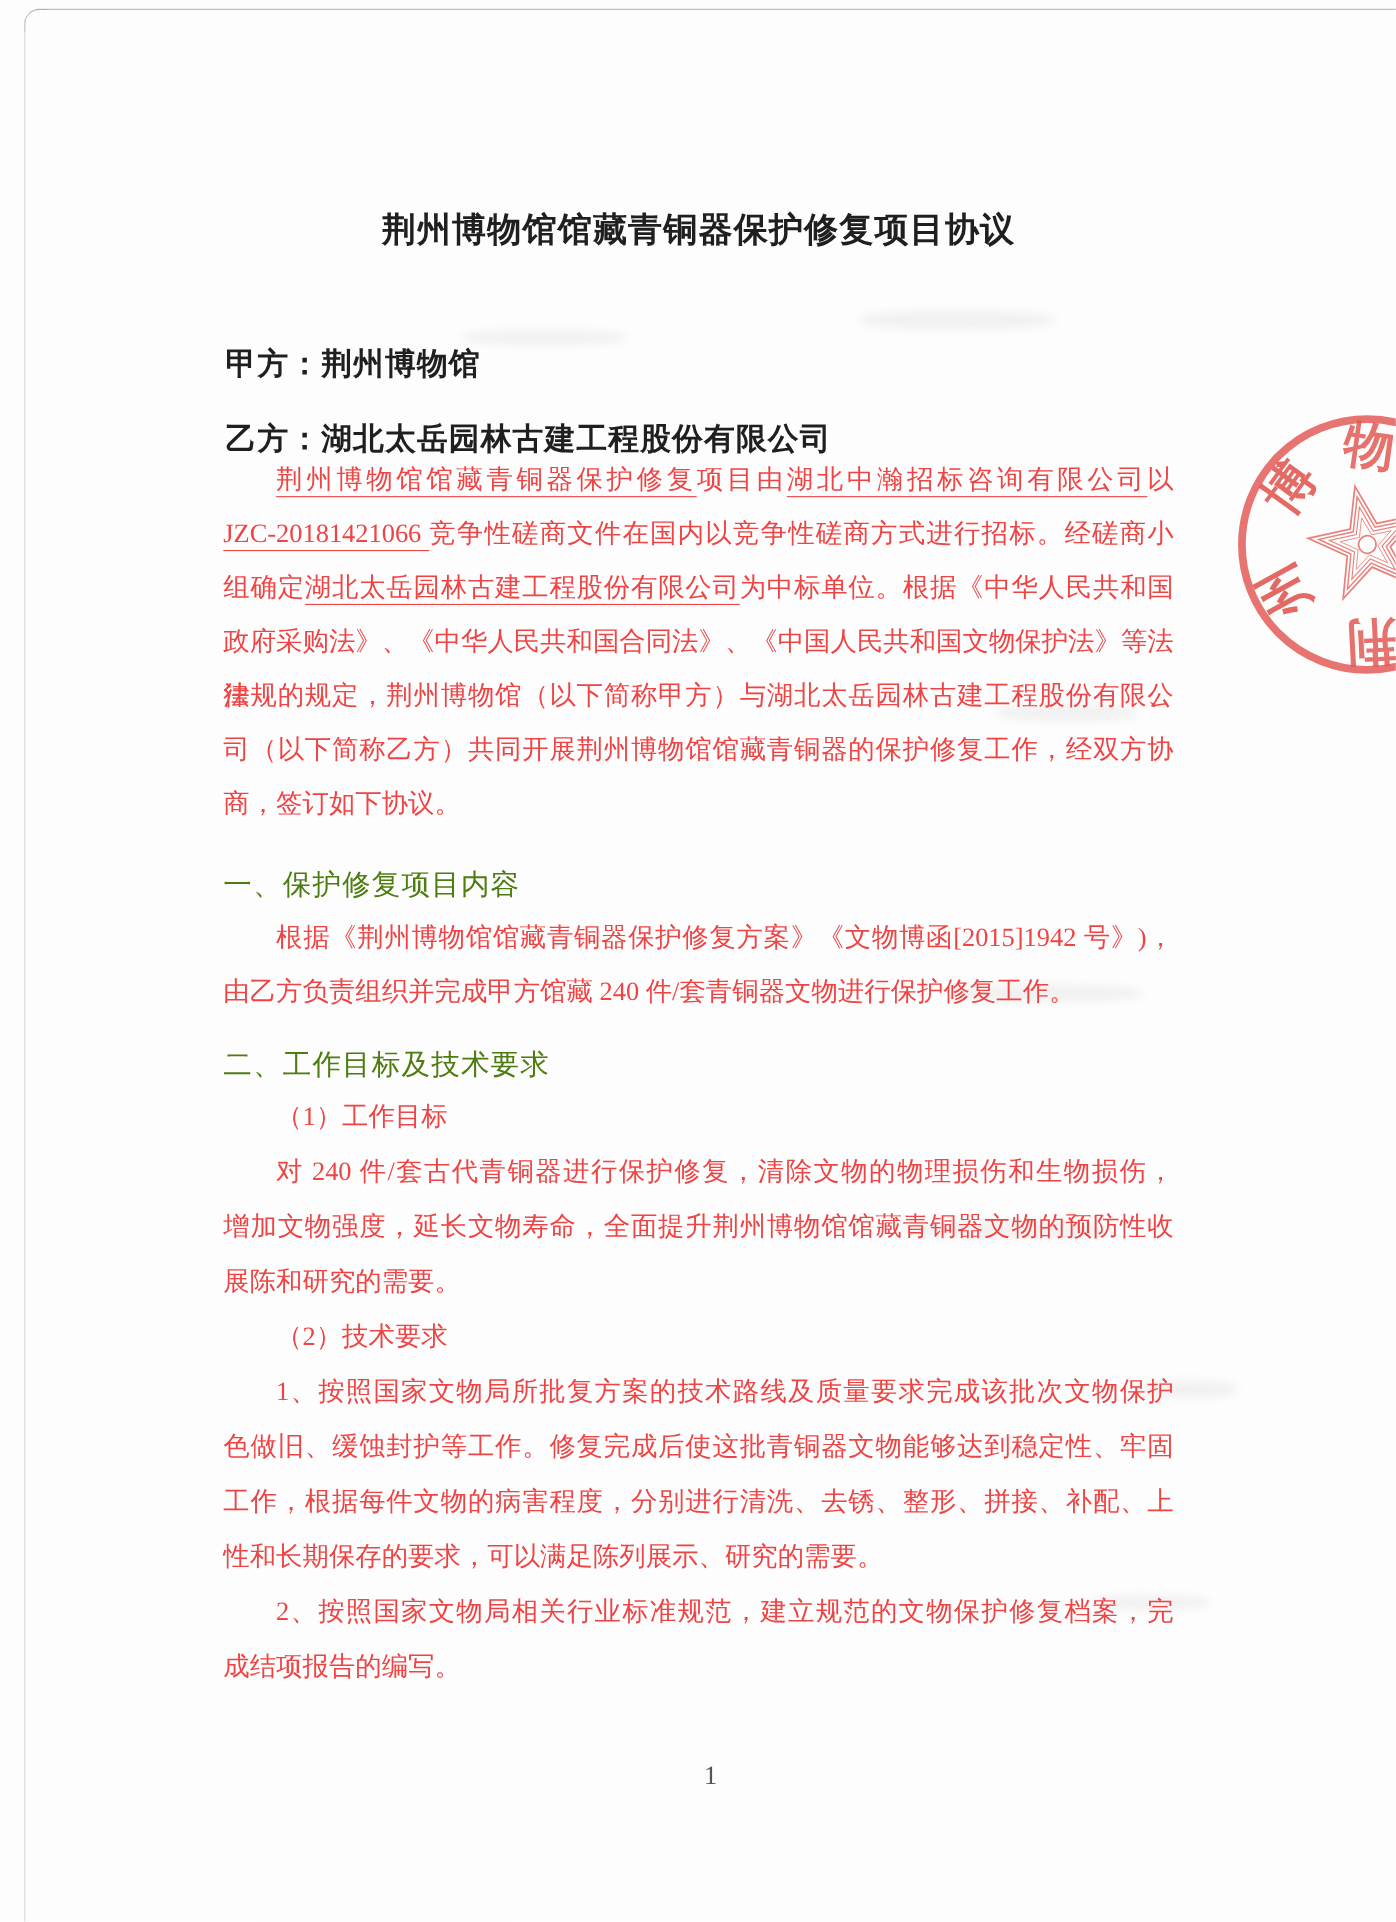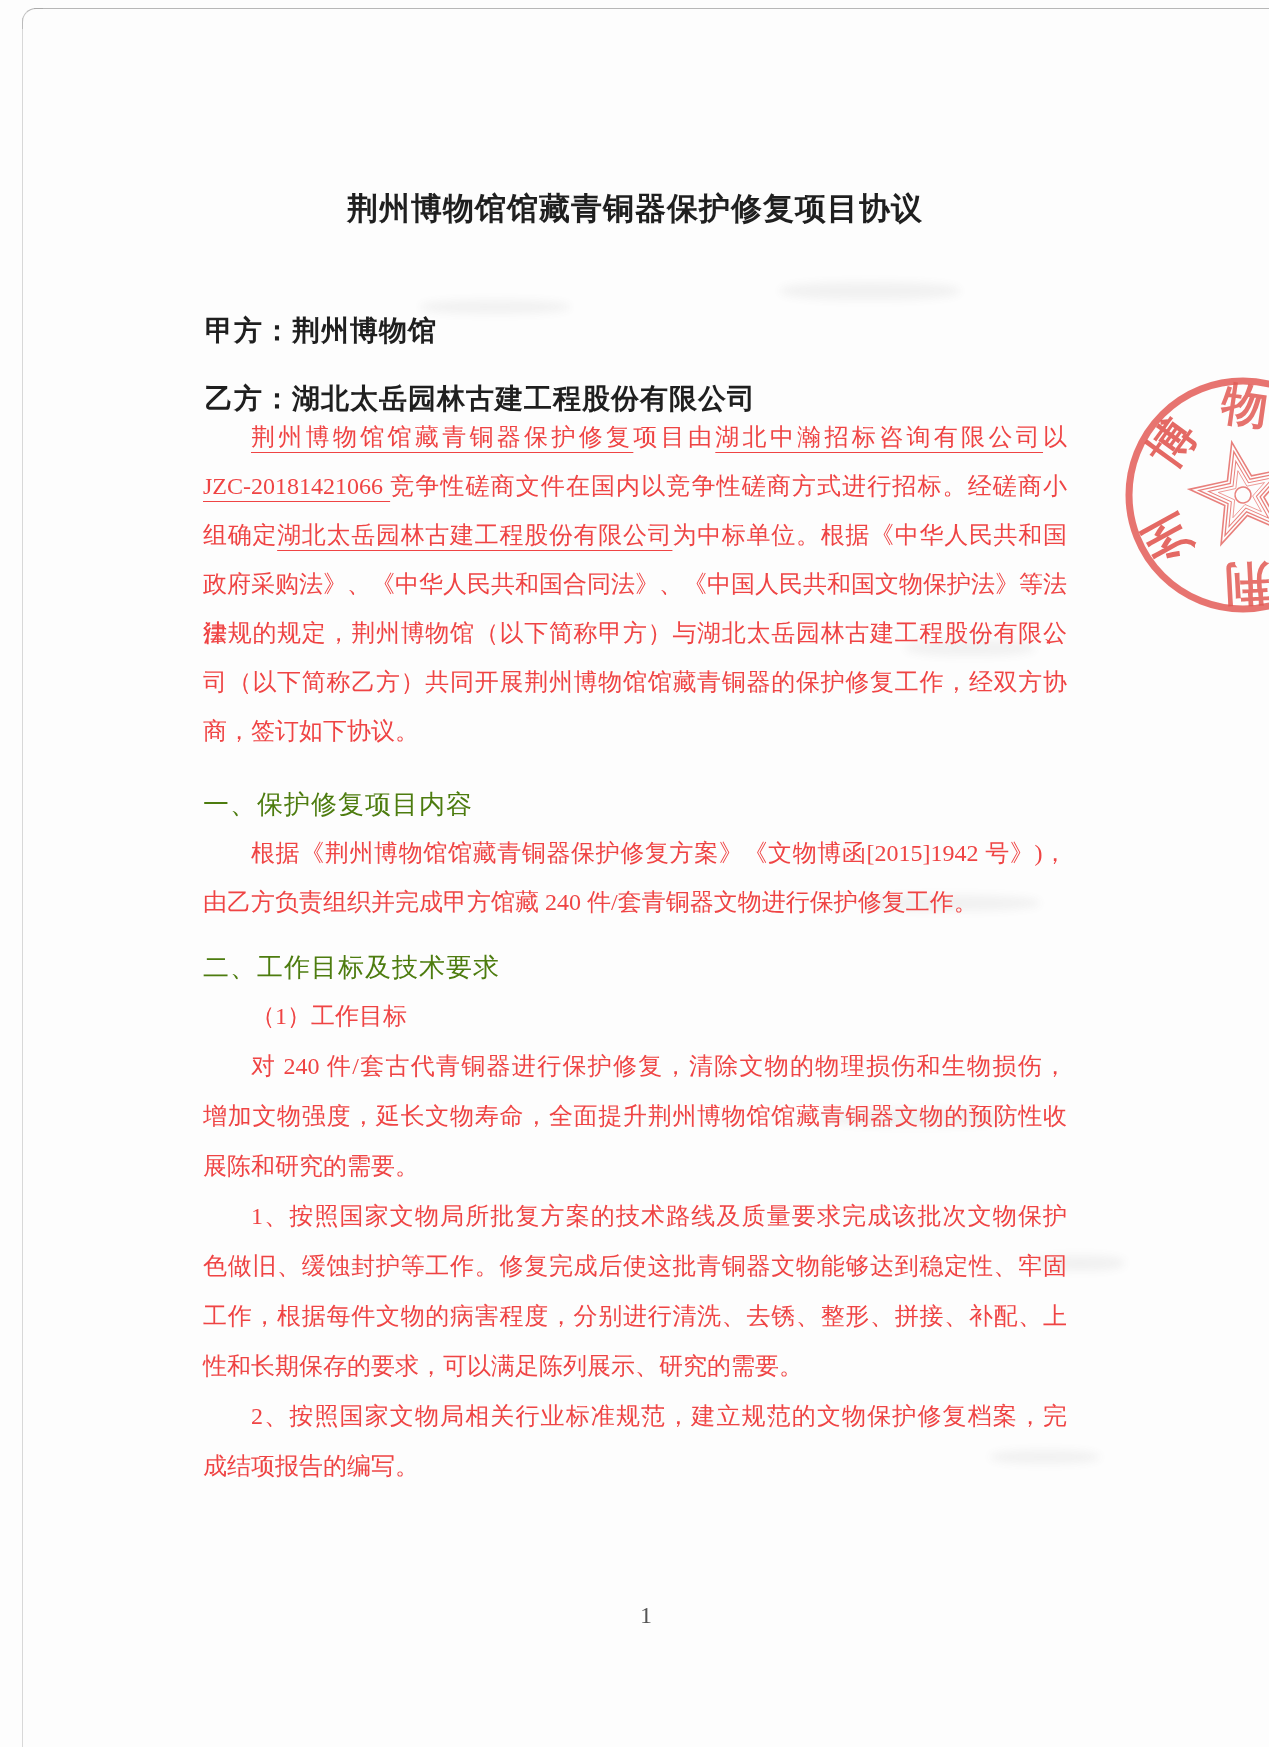--- a/index.html
+++ b/index.html
@@ -99,20 +99,21 @@
       <div class="line fill indent"><span>根据《荆州博物馆馆藏青铜器保护修复方案》《文物博函[2015]1942 号》)，</span></div>
       <div class="line"><span>由乙方负责组织并完成甲方馆藏 240 件/套青铜器文物进行保护修复工作。</span></div>
     </div>
 
   <div class="sec-heading sec2-heading">二、工作目标及技术要求</div>
   <div class="textblock sec2-body lines-50">
       <div class="line indent"><span>（1）工作目标</span></div>
       <div class="line fill indent"><span>对 240 件/套古代青铜器进行保护修复，清除文物的物理损伤和生物损伤，</span></div>
       <div class="line fill"><span>增加文物强度，延长文物寿命，全面提升荆州博物馆馆藏青铜器文物的预防性收</span></div>
       <div class="line"><span>展陈和研究的需要。</span></div>
+      <div class="line indent"><span>（2）技术要求</span></div>
       <div class="line fill indent"><span>1、按照国家文物局所批复方案的技术路线及质量要求完成该批次文物保护</span></div>
       <div class="line fill"><span>色做旧、缓蚀封护等工作。修复完成后使这批青铜器文物能够达到稳定性、牢固</span></div>
       <div class="line fill"><span>工作，根据每件文物的病害程度，分别进行清洗、去锈、整形、拼接、补配、上</span></div>
       <div class="line"><span>性和长期保存的要求，可以满足陈列展示、研究的需要。</span></div>
       <div class="line fill indent"><span>2、按照国家文物局相关行业标准规范，建立规范的文物保护修复档案，完</span></div>
       <div class="line"><span>成结项报告的编写。</span></div>
     </div>
 
   <div class="page-number">1</div>
 

